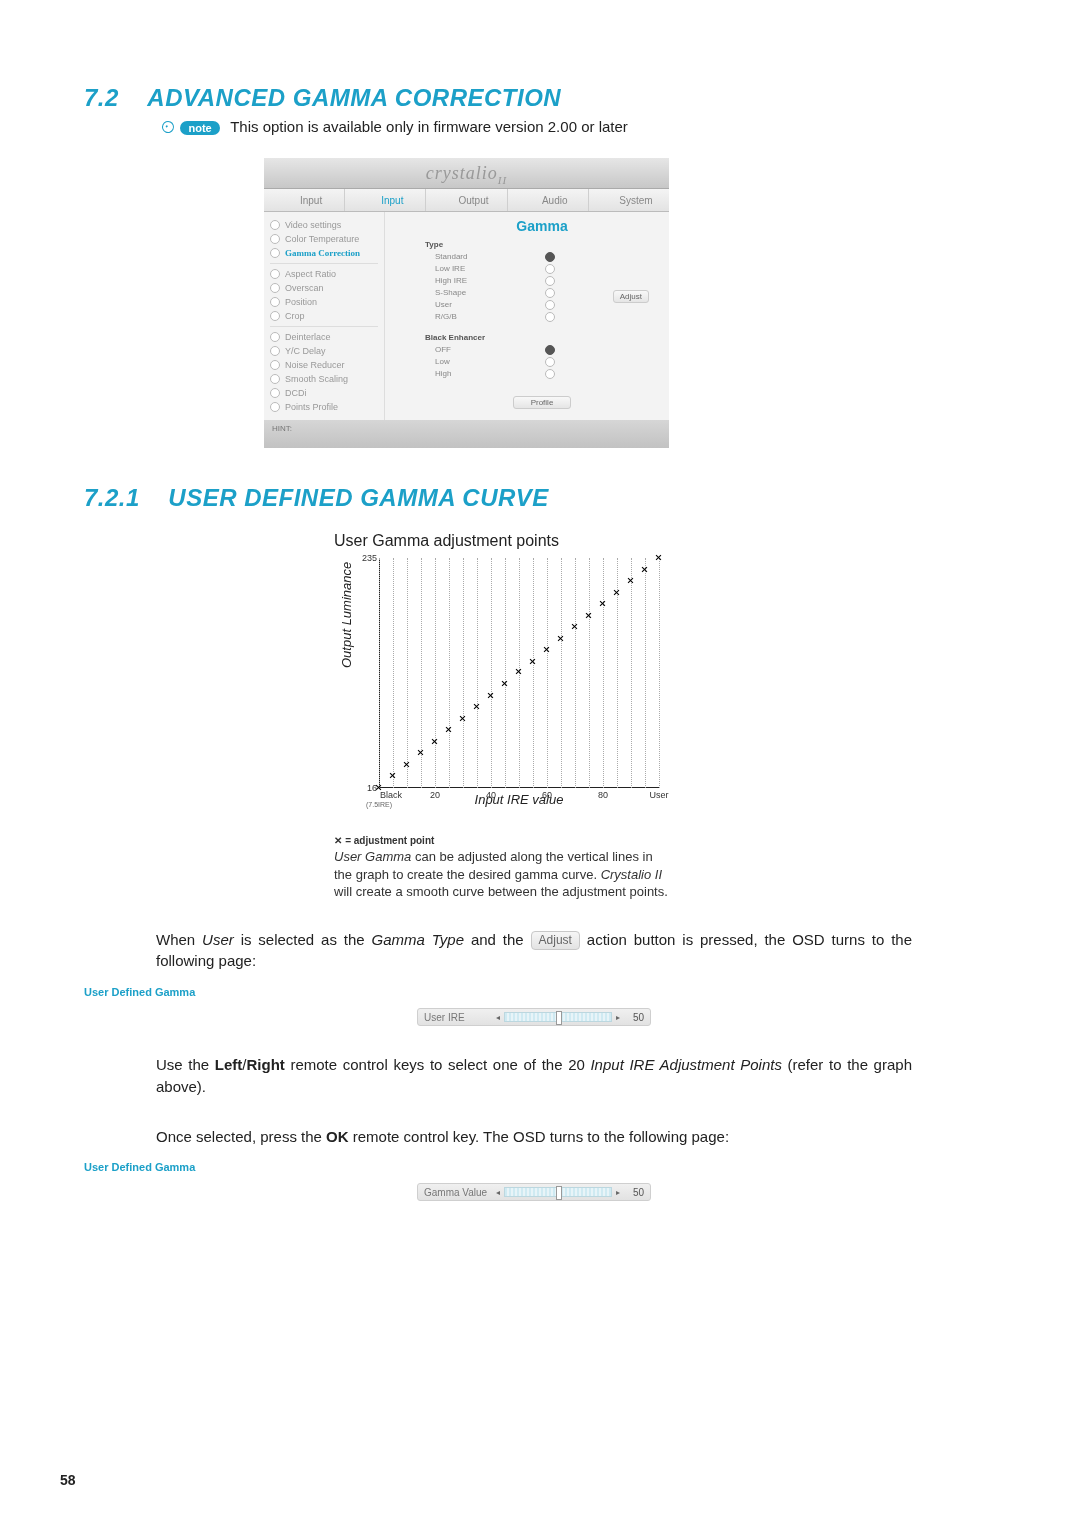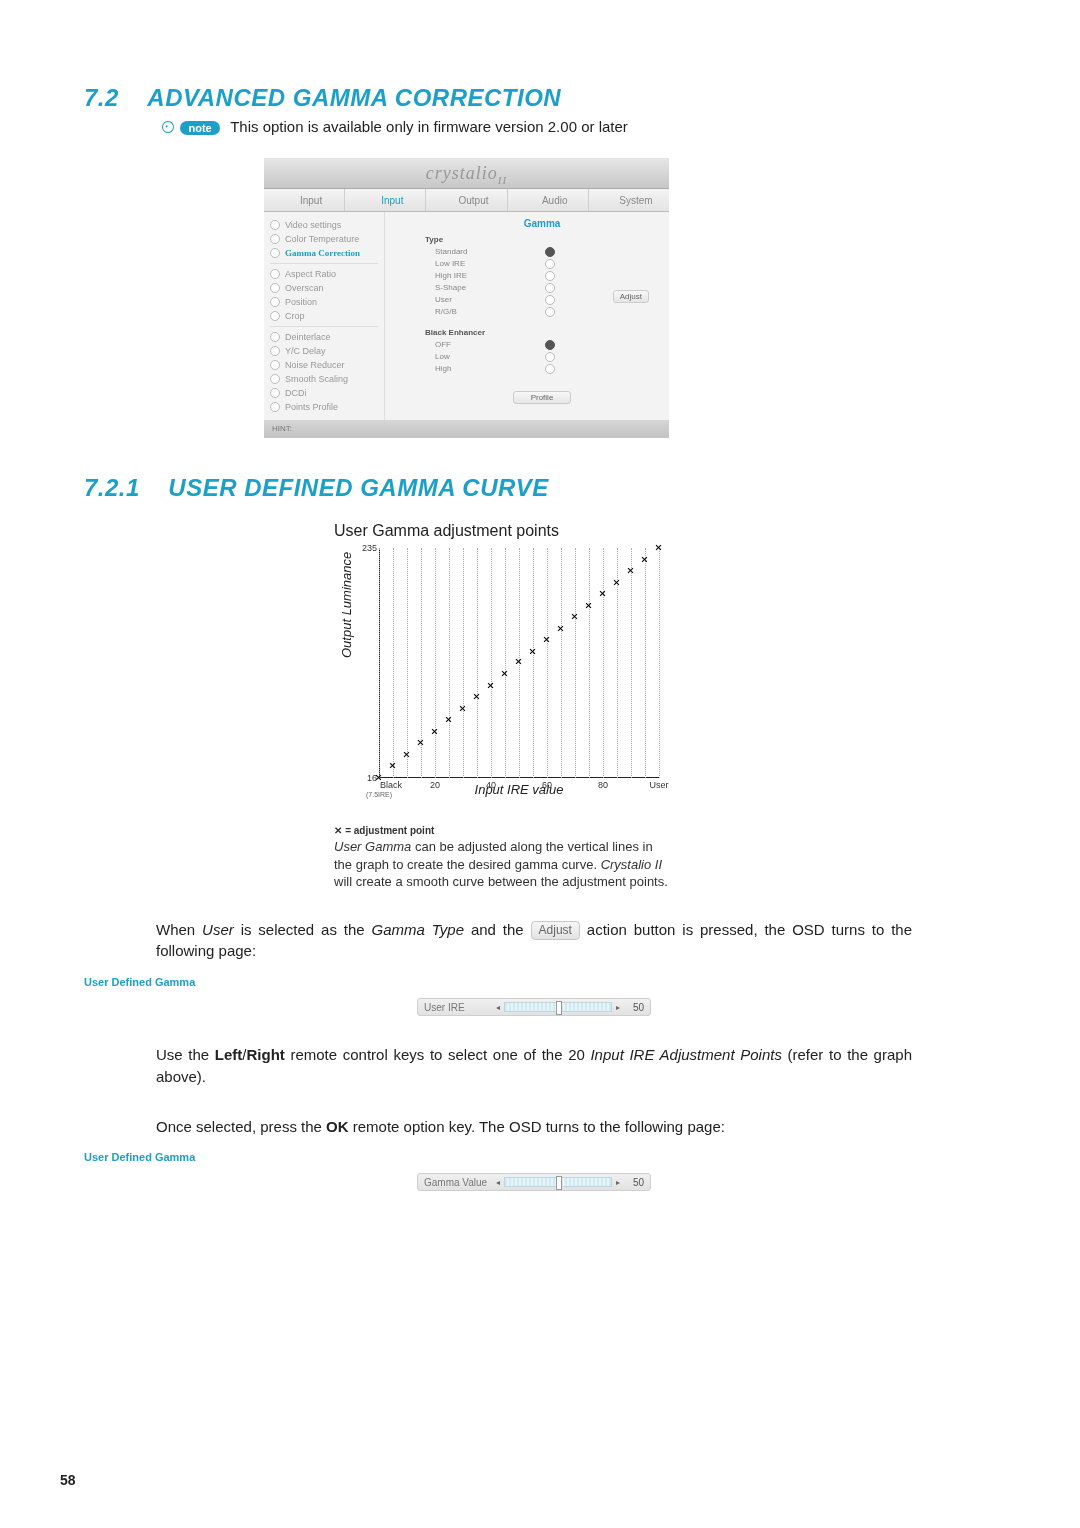--- a/index.html
+++ b/index.html
@@ -21,29 +21,29 @@
   .osd-tab:last-child{border-right:0;}
   .osd-tab.active{color:#1CA0C8;}
   .tab-ico{width:10px;height:8px;display:inline-block;}
   .osd-body{display:flex;background:#f3f3f3;}
   .osd-side{width:120px;border-right:1px solid #ddd;padding:6px 0;}
   .side-item{display:flex;align-items:center;font-size:9px;color:#999;padding:2px 6px;gap:5px;}
   .side-item.sel{color:#1CA0C8;font-weight:bold;font-family:Liberation Serif, serif;}
   .side-radio{width:8px;height:8px;border:1px solid #bbb;border-radius:50%;display:inline-block;background:#fff;}
   .side-div{height:1px;background:#ddd;margin:3px 6px;}
   .osd-main{flex:1;padding:6px 10px 10px 40px;position:relative;}
-  .pane-head{color:#1CA0C8;font-size:10px;font-weight:bold;text-align:center;margin-bottom:6px;}
+  .pane-head{color:#1CA0C8;font-size:14px;font-weight:bold;text-align:center;margin-bottom:6px;}
   .grp-label{font-size:8px;color:#555;font-weight:bold;margin:2px 0 2px 0;}
   .opt{display:flex;align-items:center;font-size:8px;color:#888;margin-left:10px;line-height:12px;}
   .opt .lbl{flex:0 0 70px;}
   .opt .rad{width:8px;height:8px;border:1px solid #bbb;border-radius:50%;margin-left:40px;background:#fff;}
   .opt.sel .rad{background:#555;border-color:#555;}
   .adjust-btn{position:absolute;right:20px;top:78px;font-size:8px;background:linear-gradient(#f8f8f8,#e5e5e5);border:1px solid #ccc;border-radius:3px;padding:1px 6px;color:#666;}
   .profile-btn{margin:16px auto 0;display:block;width:56px;font-size:8px;background:linear-gradient(#f8f8f8,#e5e5e5);border:1px solid #ccc;border-radius:3px;padding:1px 0;color:#666;text-align:center;}
-  .osd-hint{height:18px;background:linear-gradient(#d6d6d6,#c2c2c2);font-size:8px;color:#777;padding-left:8px;line-height:18px;}
+  .osd-hint{height:28px;background:linear-gradient(#d6d6d6,#c2c2c2);font-size:8px;color:#777;padding-left:8px;line-height:18px;}
   
   .sub-sec{margin-top:36px;}
   .chart-area{margin:20px 0 0 250px;width:340px;}
   .chart-title{font-size:16px;color:#222;margin-bottom:8px;}
   .chart-box{position:relative;width:280px;height:230px;margin-left:45px;}
   .ylab{position:absolute;left:-40px;top:110px;transform:rotate(-90deg);transform-origin:left top;font-style:italic;font-size:13px;color:#222;}
   .xlab{text-align:center;font-style:italic;font-size:13px;color:#222;margin-top:4px;}
   .ytick{position:absolute;font-size:9px;color:#333;left:-22px;text-align:right;width:20px;}
   .xtick{position:absolute;font-size:9px;color:#333;bottom:-12px;transform:translateX(-50%);text-align:center;}
   .xtick.under{font-size:7px;color:#666;line-height:7px;}
@@ -302,21 +302,21 @@
         <span class="slider-thumb"></span>
       </span>
     <span class="arrow">▸</span>
     <span class="slider-val">50</span>
   </div>
 
   <div class="para">
     <span>Use the </span><b>Left</b><span>/</span><b>Right</b><span> remote control keys to select one of the 20 </span><em>Input IRE Adjustment Points</em><span> (refer to the graph above).</span>
   </div>
   <div class="para">
-    <span>Once selected, press the </span><b>OK</b><span> remote option key. The OSD turns to the following page:</span>
+    <span>Once selected, press the </span><b>OK</b><span> remote control key. The OSD turns to the following page:</span>
   </div>
   <div class="udg-head">User Defined Gamma</div>
   <div class="slider-row">
     <span class="lab">Gamma Value</span>
     <span class="arrow">◂</span>
     <span class="slider-track">
         <span class="slider-thumb"></span>
       </span>
     <span class="arrow">▸</span>
     <span class="slider-val">50</span>

